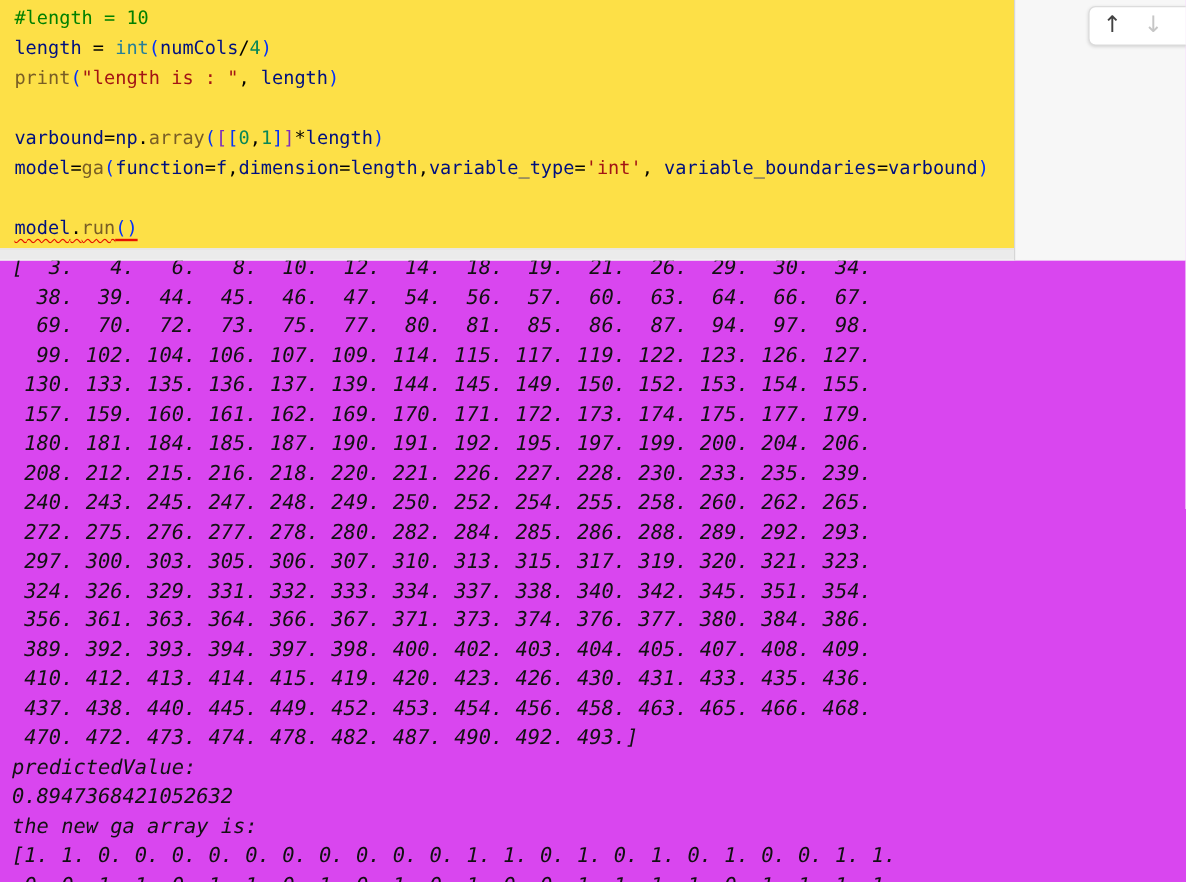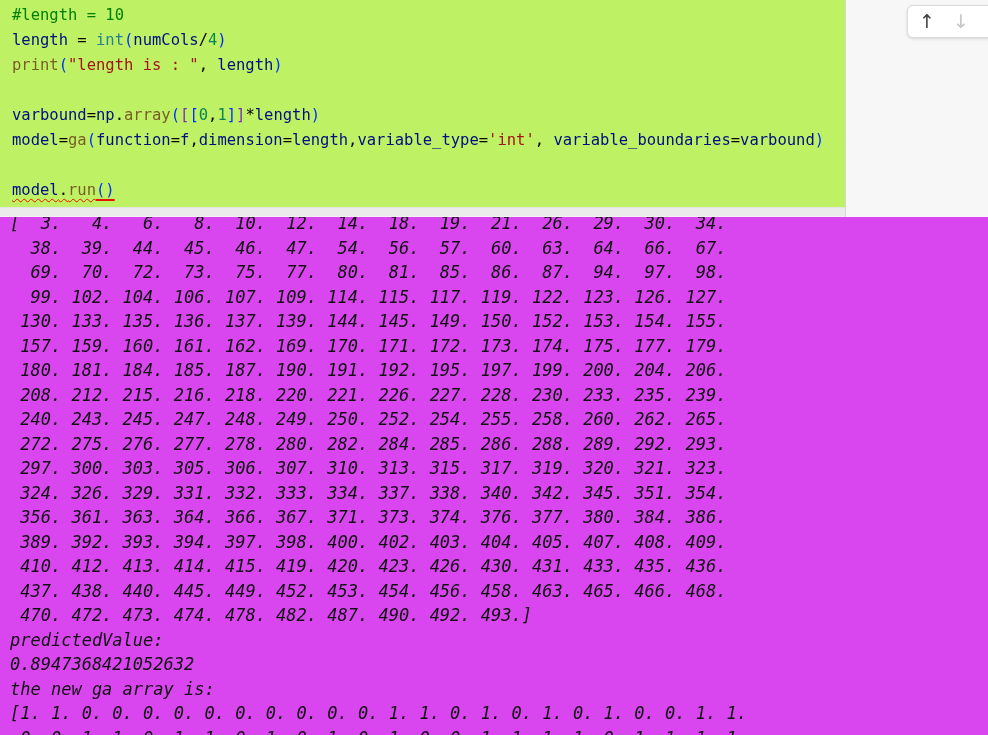--- a/index.html
+++ b/index.html
@@ -1,20 +1,20 @@
 <!DOCTYPE html>
 <html><head>
 <meta charset="utf-8">
 <style>
   html,body{margin:0;padding:0;background:#fff;}
   body{width:988px;height:735px;overflow:hidden;position:relative;
        font-family:"DejaVu Sans Mono","Liberation Mono",monospace;}
 
   
-  .editor{position:absolute;left:0;top:0;width:845px;height:207px;background:#bef264;z-index:2;}
+  .editor{position:absolute;left:0;top:0;width:845px;height:207px;background:#fde047;z-index:2;}
   .code{padding:3px 0 0 12px;font-size:15.5px;line-height:25px;white-space:pre;color:#000;}
   .code-line{height:25px;}
 
   .tk-cm{color:#008000}
   .tk-v{color:#001080}
   .tk-op{color:#000000}
   .tk-fn{color:#795E26}
   .tk-bi{color:#267f99}
   .tk-str{color:#a31515}
   .tk-num{color:#098658}

